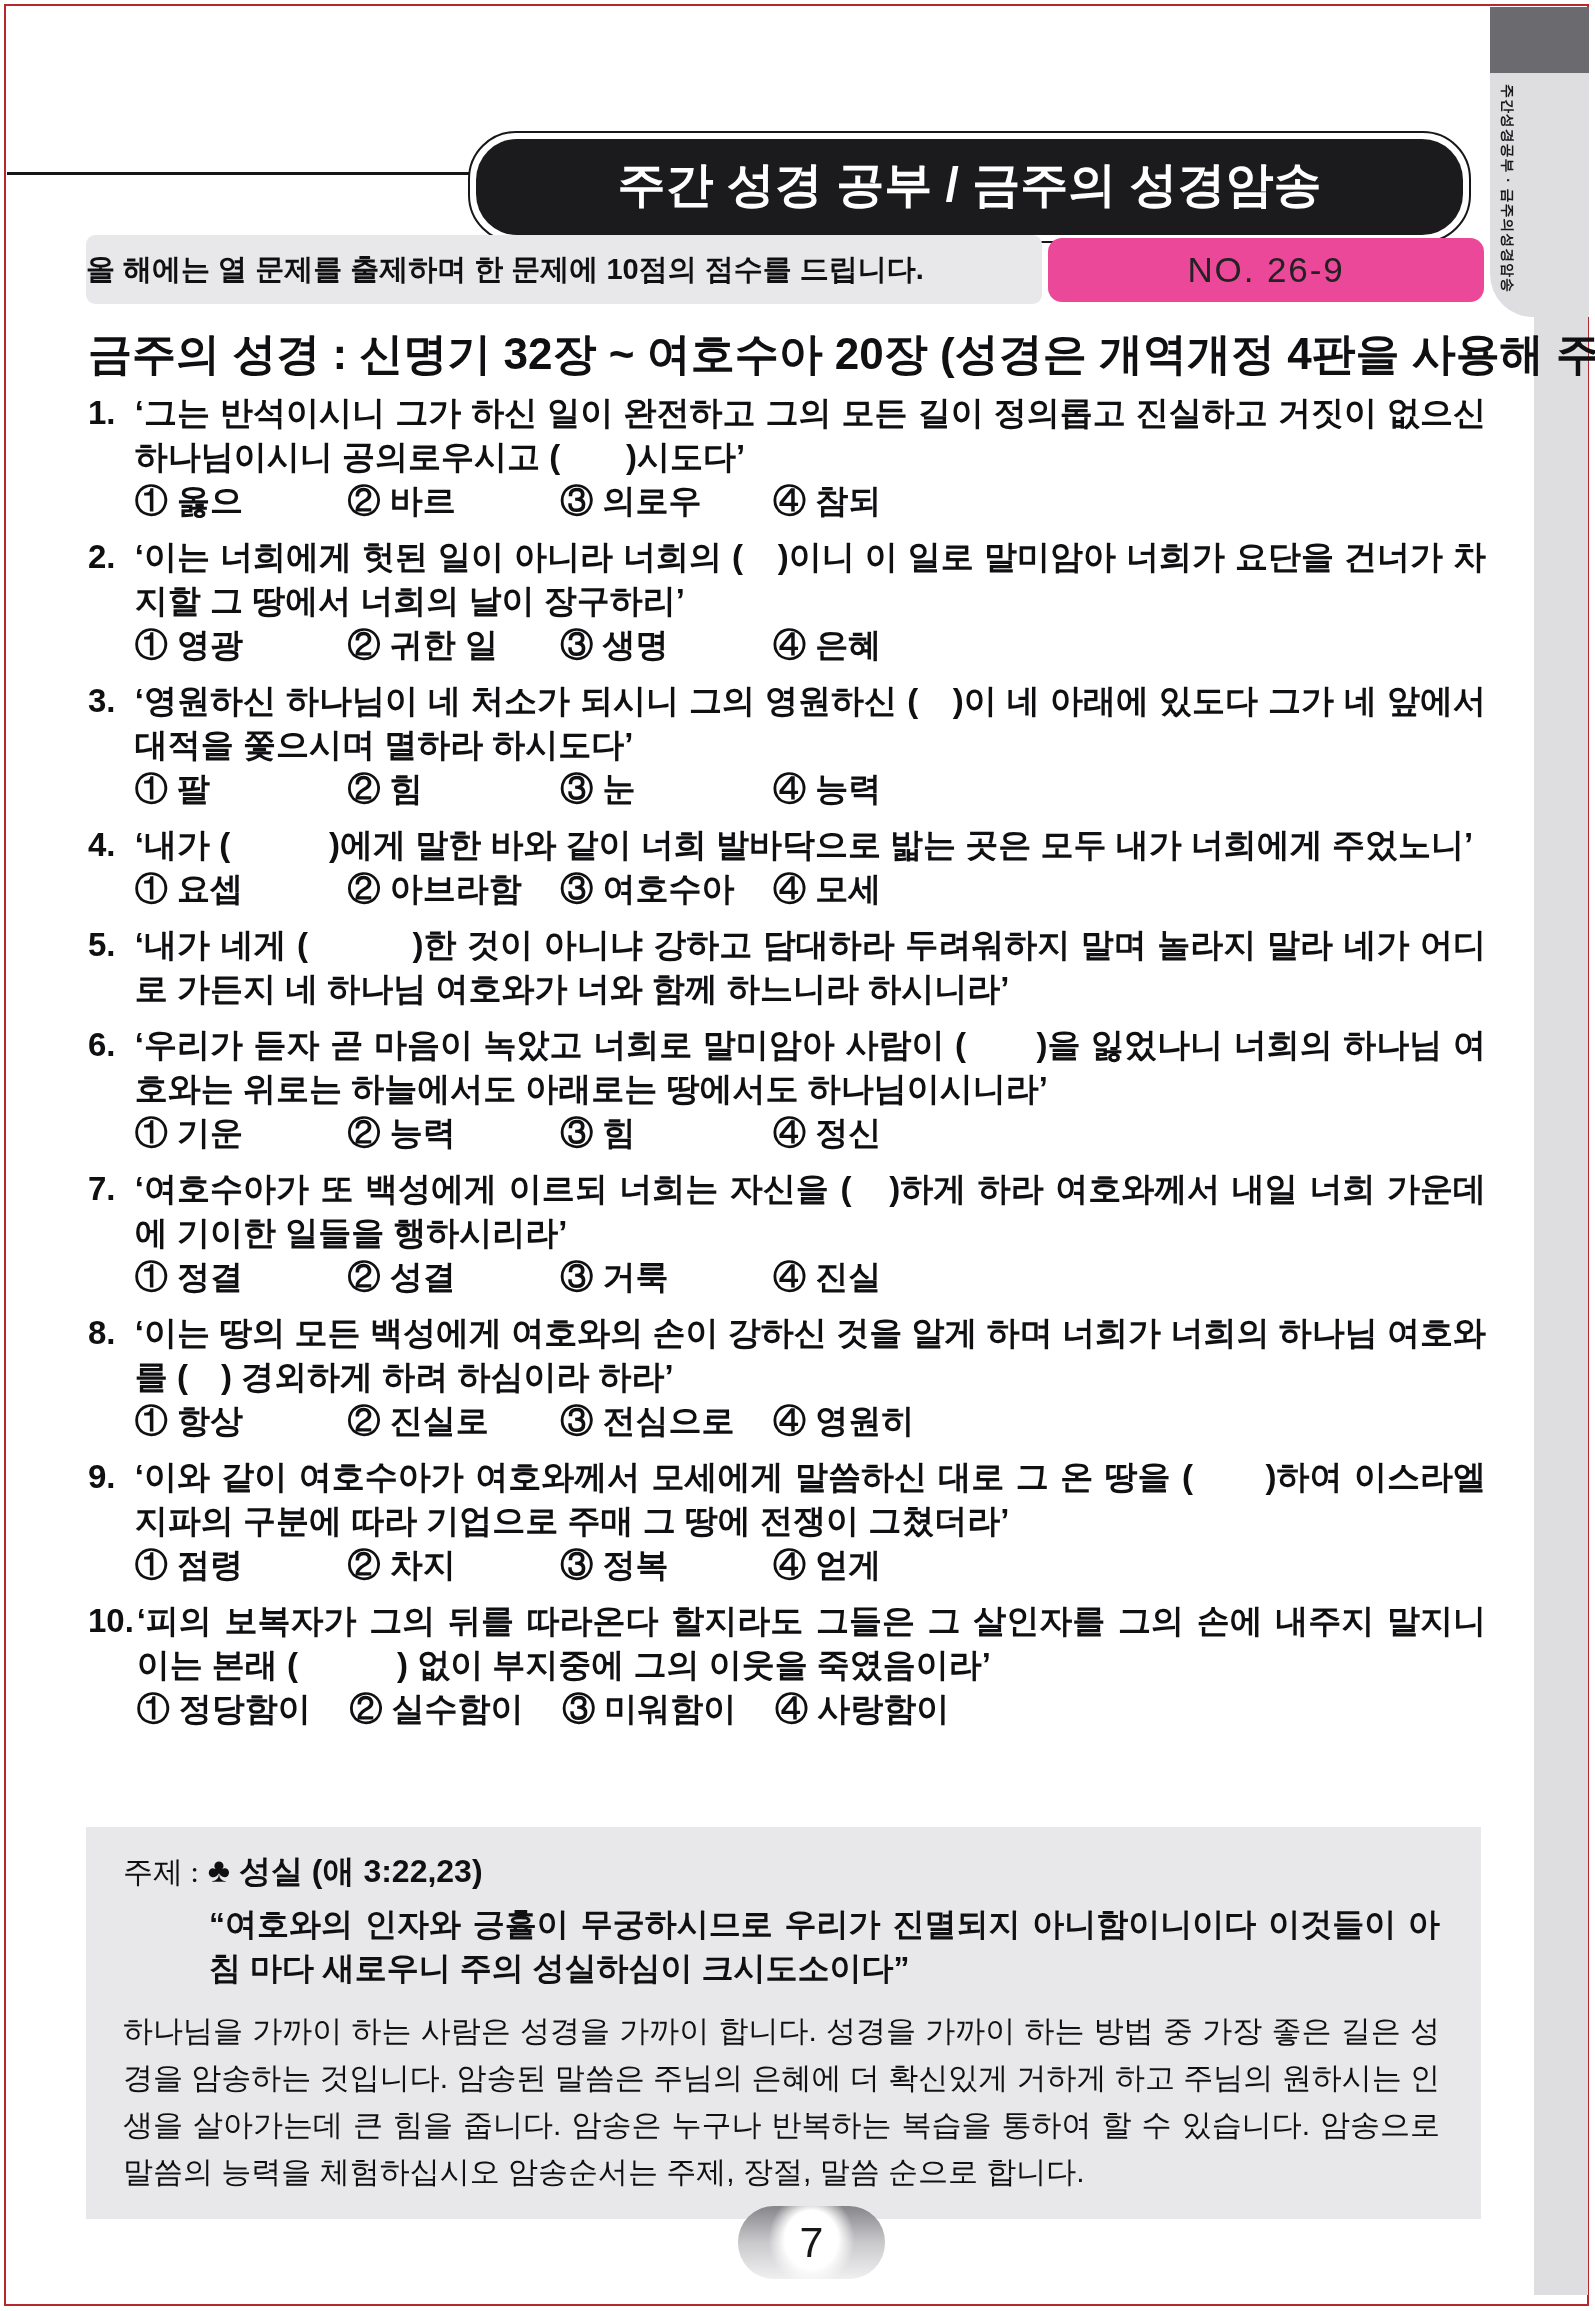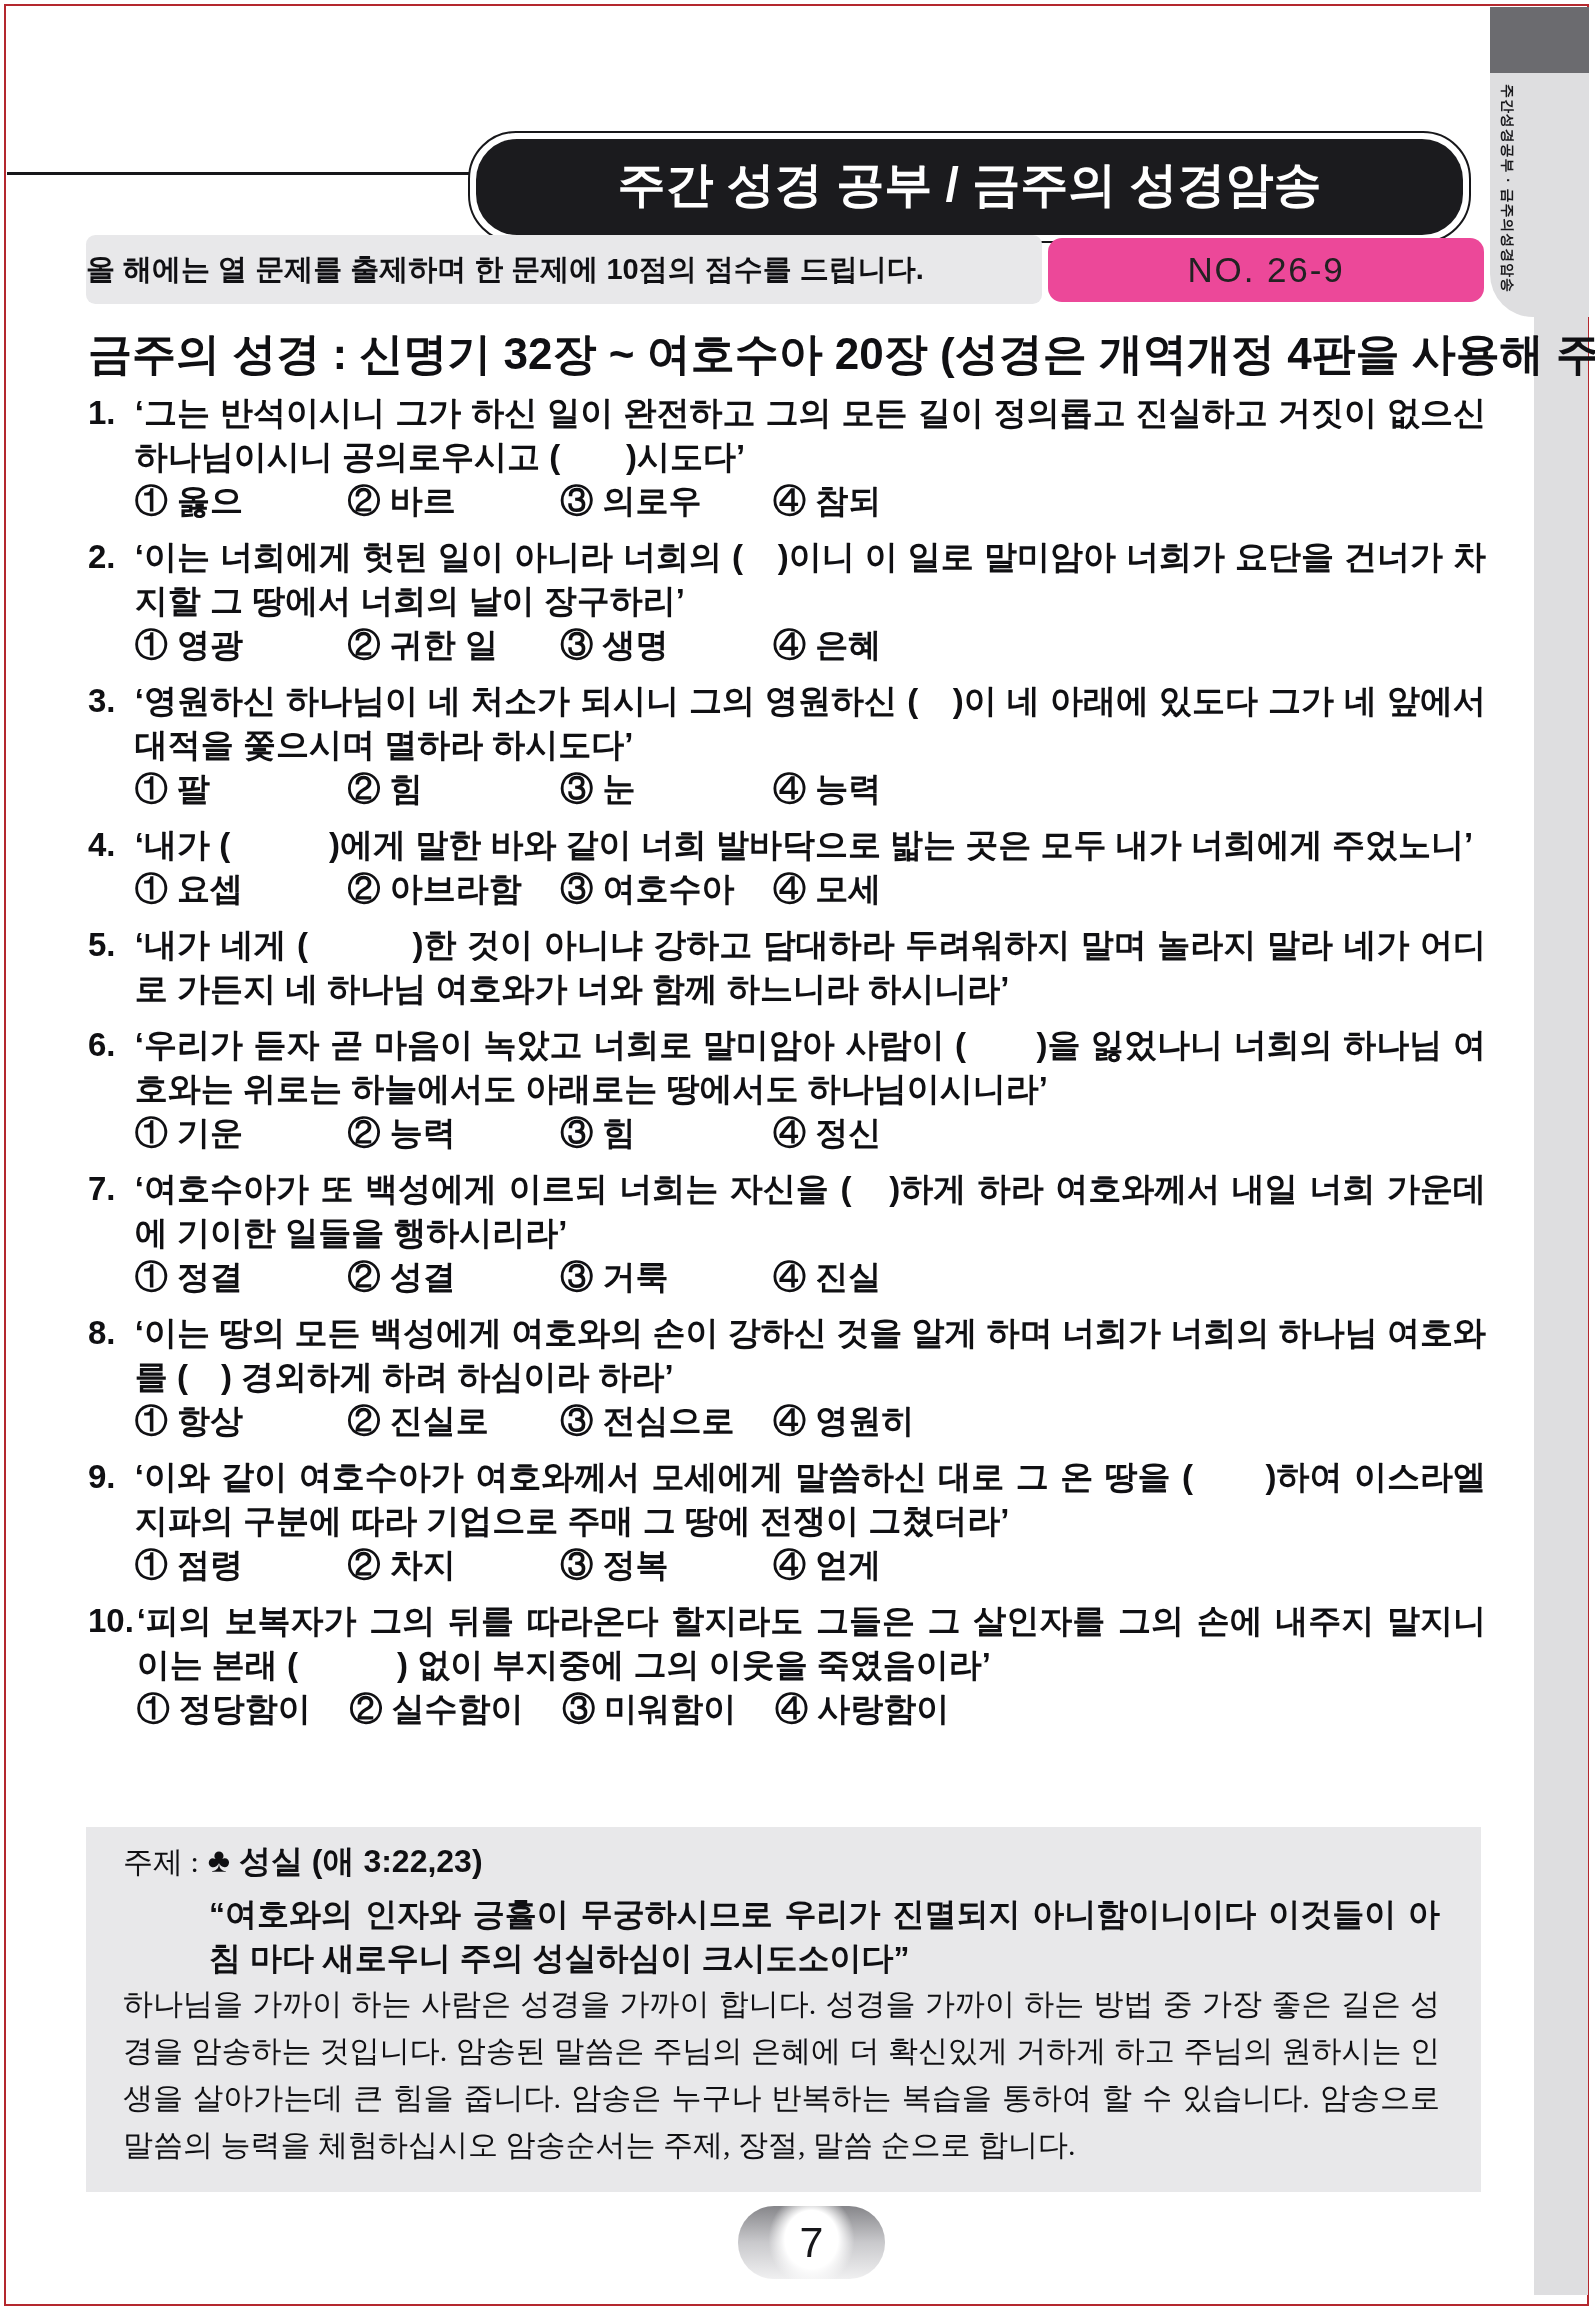--- a/index.html
+++ b/index.html
@@ -43,28 +43,28 @@
   .q-list { left:88px; top:391px; width:1398px; }
   .q { display:flex; margin-bottom:12px; }
   .q-num { flex:none; min-width:44px; padding-right:2.8px; font-size:33px; font-weight:bold; line-height:44px; }
   .q-body { flex:1; min-width:0; }
   .q-text { font-size:33px; font-weight:bold; line-height:44px; text-align:justify; }
   .q-opts { font-size:33px; font-weight:bold; line-height:44px; }
   .q-opt { display:inline-block; min-width:198px; margin-right:5.6px; }
 
   
   .theme-box { left:86px; top:1827px; width:1395px; box-sizing:border-box; background:#e8e8ea;
-    padding:13px 41px 24px 37px; }
+    padding:23px 41px 24px 37px; }
   .theme-line { font-size:32px; }
   .theme-label { font-family:"Liberation Serif", serif; font-size:30px; }
   .club { font-size:34px; font-weight:bold; }
   .theme-title { font-size:32px; font-weight:bold; }
   .theme-quote { margin:7.5px 0 0 86px; font-size:32px; font-weight:bold; line-height:44px;
     text-align:justify; }
-  .theme-note { font-family:Liberation Serif, serif; font-size:30px;
+  .theme-note { margin-top:17px; font-family:Liberation Sans, sans-serif; font-size:30px;
     line-height:47px; text-align:justify; }
 
   
   .page-pill { left:738px; top:2206px; width:147px; height:73px; border-radius:36px;
     background:
       radial-gradient(ellipse 43px 47px at 50% 46%, #ffffff 62%, rgba(255,255,255,0) 100%),
       linear-gradient(180deg, #86868a 0%, #c9c9cc 50%, #f0f0f1 100%);
   }
   .page-num { position:absolute; left:0; top:0; right:0; bottom:0; display:flex;
     align-items:center; justify-content:center; font-size:43px; color:#17171a; }

